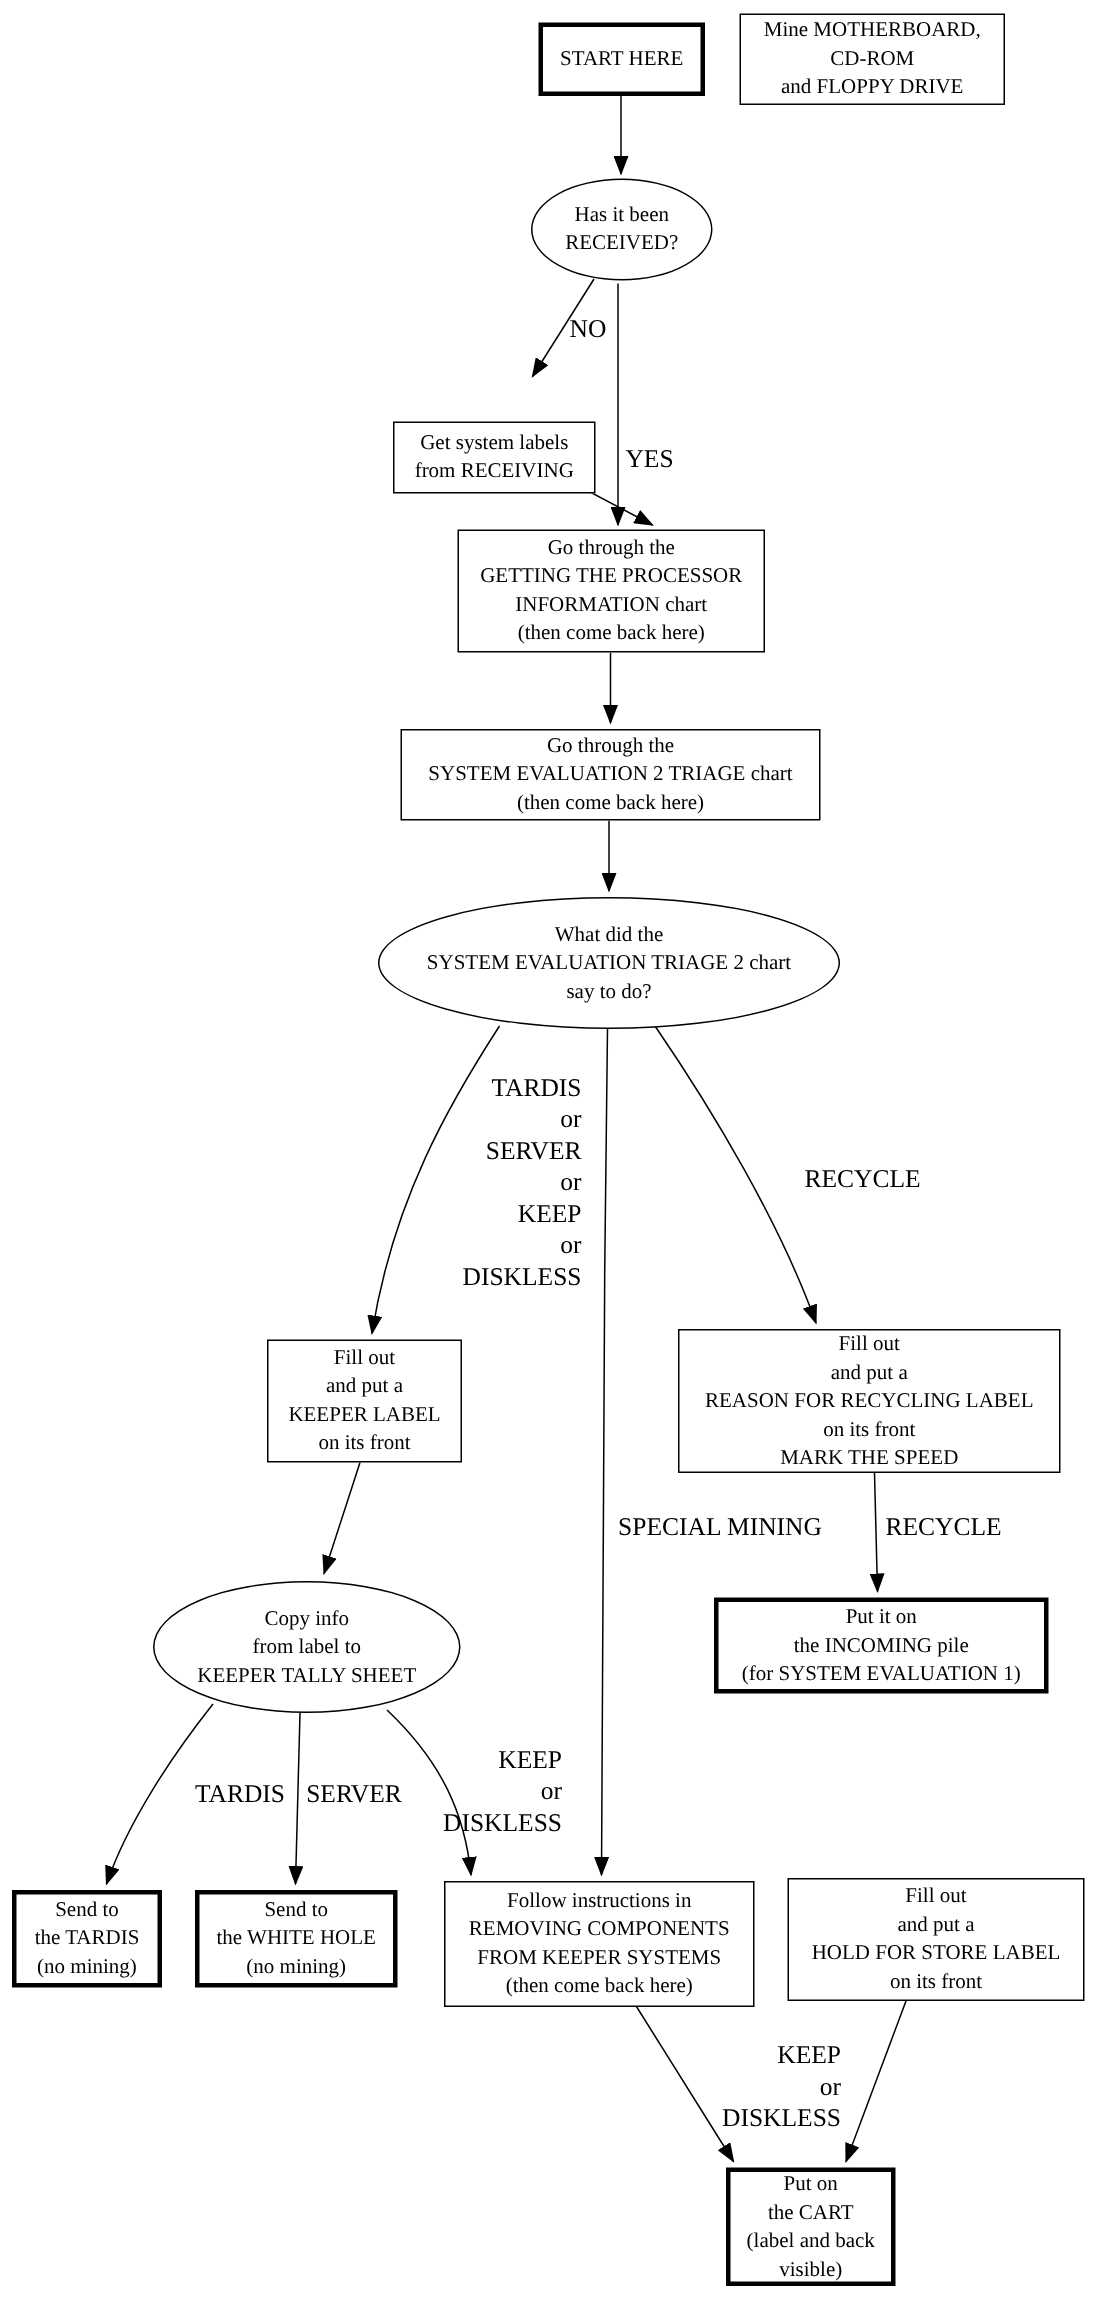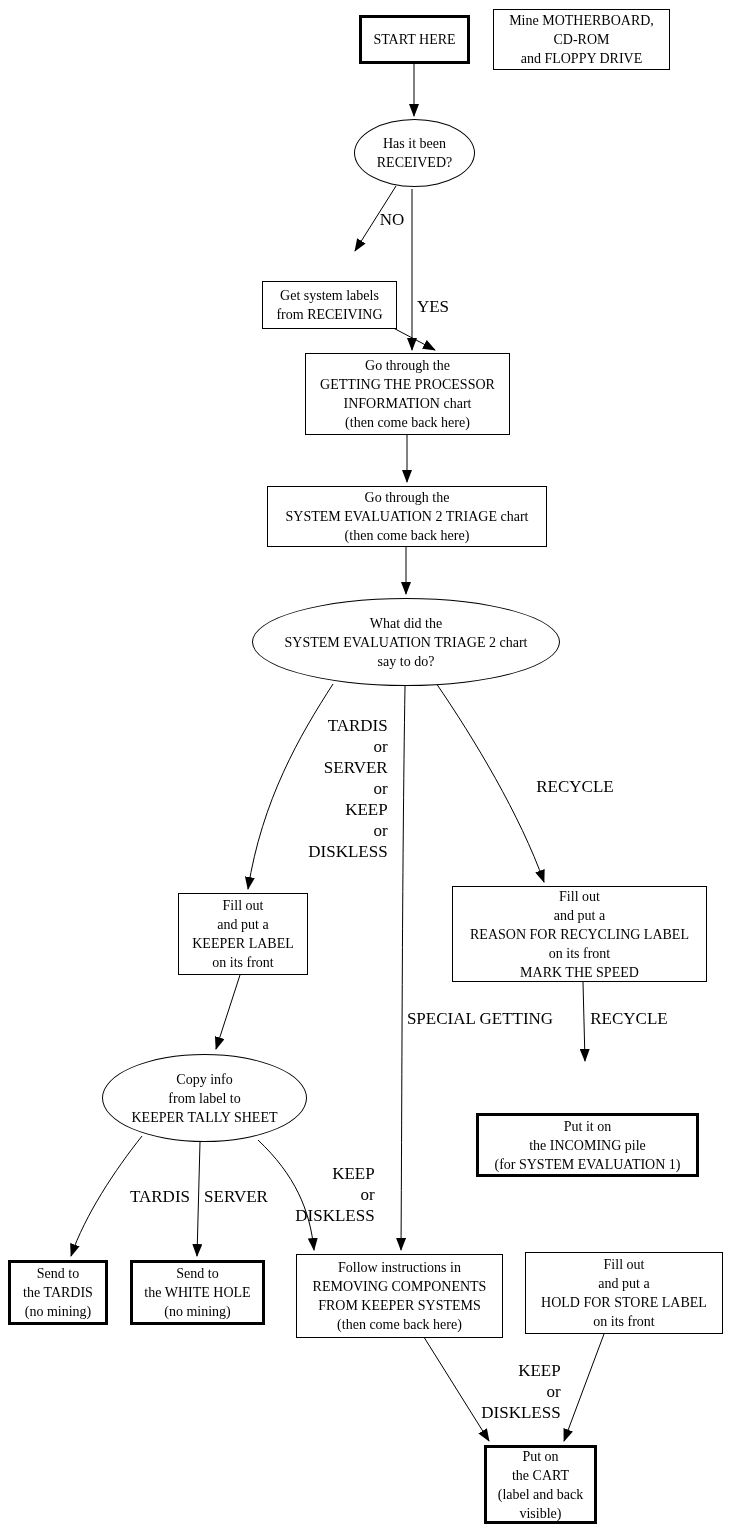--- a/index.html
+++ b/index.html
@@ -107,21 +107,21 @@
 and put a
 KEEPER LABEL
 on its front</div>
 
   <div class="node" style="left:452px; top:886px; width:255px; height:96px;">Fill out
 and put a
 REASON FOR RECYCLING LABEL
 on its front
 MARK THE SPEED</div>
 
-  <div class="node thick" style="left:476px; top:1065px; width:223px; height:64px;margin-top:48px;">Put it on
+  <div class="node thick" style="left:476px; top:1065px; width:223px; height:64px;">Put it on
 the INCOMING pile
 (for SYSTEM EVALUATION 1)</div>
 
   <div class="node ellipse" style="left:102px; top:1054px; width:205px; height:88px;">Copy info
 from label to
 KEEPER TALLY SHEET</div>
 
   <div class="node thick" style="left:8px; top:1260px; width:100px; height:65px;">Send to
 the TARDIS
 (no mining)</div>
@@ -152,21 +152,21 @@
   <div class="edge-label" style="left:348px; top:788px;">TARDIS
 or
 SERVER
 or
 KEEP
 or
 DISKLESS</div>
 
   <div class="edge-label" style="left:575px; top:786px;">RECYCLE</div>
 
-  <div class="edge-label" style="left:480px; top:1018px;">SPECIAL GETTING</div>
+  <div class="edge-label" style="left:480px; top:1018px;">SPECIAL MINING</div>
 
   <div class="edge-label" style="left:629px; top:1018px;">RECYCLE</div>
 
   <div class="edge-label" style="left:160px; top:1196px;">TARDIS</div>
 
   <div class="edge-label" style="left:236px; top:1196px;">SERVER</div>
 
   <div class="edge-label" style="left:335px; top:1194px;">KEEP
 or
 DISKLESS</div>

